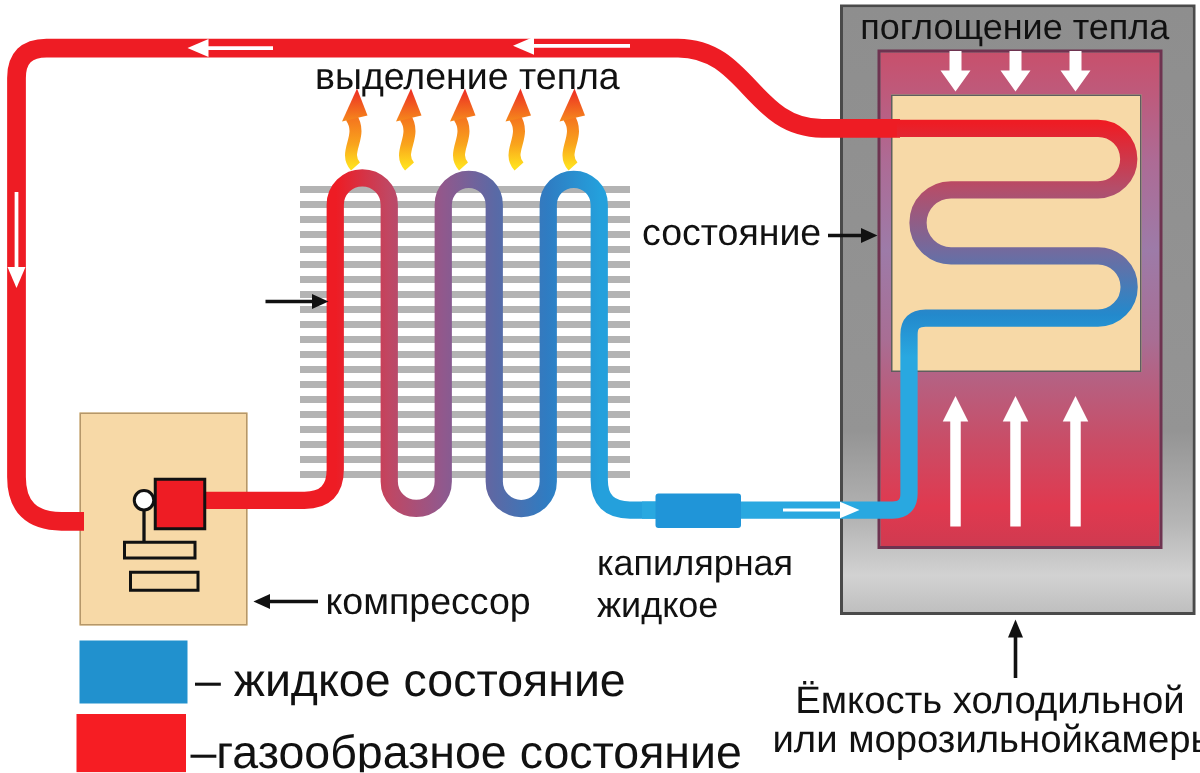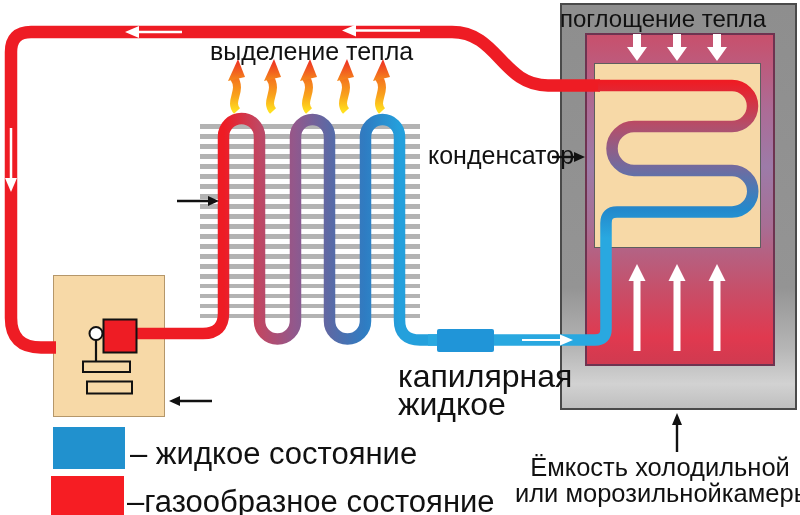--- a/index.html
+++ b/index.html
@@ -38,25 +38,25 @@
   
   .legend-swatch{width:72px;height:42px;}
   .legend-swatch.liquid{left:53px;top:427px;background:var(--legend_blue,#2191ce);}
   .legend-swatch.gas{left:51px;top:476px;width:73px;height:39px;background:var(--legend_red,#f61d23);}
   .legend-label{font-size:31px;white-space:nowrap;}
   .legend-label.liquid{left:130px;top:436px;}
   .legend-label.gas{left:127px;top:484px;}
   
   .lbl{font-size:25px;line-height:1.08;white-space:nowrap;}
   .lbl-heat-release{left:210px;top:38px;}
-  .lbl-heat-absorption{left:560px;top:6px;width:233px;font-size:24px;}
+  .lbl-heat-absorption{left:560px;top:6px;width:233px;text-align:center;font-size:24px;}
   .lbl-condenser{left:28px;top:189px;}
   .lbl-evaporator{left:428px;top:142px;}
   .lbl-compressor{left:217px;top:388px;}
-  .lbl-capillary{left:398px;top:362px;font-size:32px;line-height:28px;white-space:nowrap;}
+  .lbl-capillary{left:398px;top:362px;font-size:24px;line-height:28px;white-space:nowrap;}
   .lbl-container{left:515px;top:454px;width:290px;text-align:center;font-size:25.5px;line-height:26px;white-space:nowrap;}
   .overlay{left:0;top:0;}
 </style>
 </head>
 <body>
 
 <div class="stage">
 
   <div class="abs fridge-box"></div>
   <div class="abs chamber-panel"></div>
@@ -165,21 +165,22 @@
       <polygon points="585,157 574,152 574,162" fill="#111" stroke="none"></polygon>
       <line x1="212" y1="401" x2="179" y2="401" stroke-width="2.4"></line>
       <polygon points="169,401 180,396 180,406" fill="#111" stroke="none"></polygon>
       <line x1="677" y1="452" x2="677" y2="424" stroke-width="2.4"></line>
       <polygon points="677,413 672,425 682,425" fill="#111" stroke="none"></polygon>
     </g>
   </svg>
 
   <div class="abs lbl lbl-heat-release">выделение тепла</div>
   <div class="abs lbl lbl-heat-absorption">поглощение тепла</div>
-  <div class="abs lbl lbl-evaporator">конденсатор</div>
+  <div class="abs lbl lbl-evaporator">состояние</div>
+  <div class="abs lbl lbl-compressor">компрессор</div>
   <div class="abs lbl lbl-capillary">
     <div>капилярная</div>
     <div>жидкое</div>
   </div>
   <div class="abs lbl lbl-container">
     <div>Ёмкость холодильной</div>
     <div>или морозильнойкамеры</div>
   </div>
 
   <div class="abs legend-label liquid">– жидкое состояние</div>

